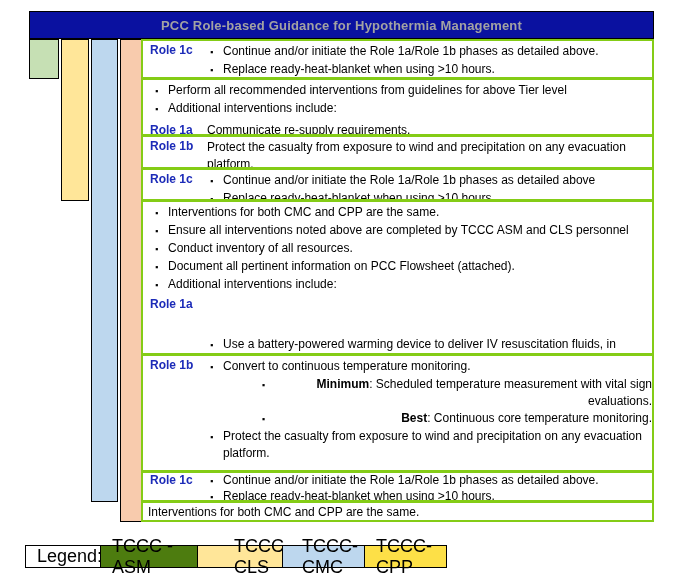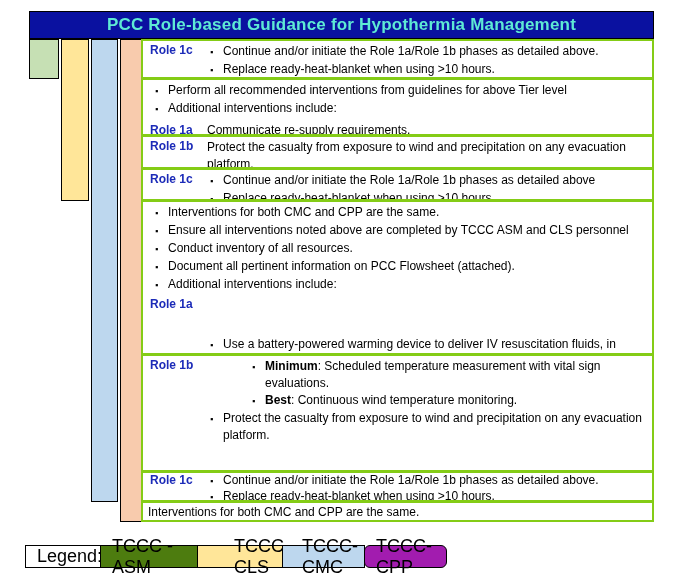--- a/index.html
+++ b/index.html
@@ -3,58 +3,58 @@
 <meta charset="utf-8">
 <style>
   html,body{margin:0;padding:0;background:#ffffff;}
   .page{position:relative;width:694px;height:583px;background:#ffffff;
         font-family:"Liberation Sans",sans-serif;font-size:12px;color:#000;overflow:hidden;}
 
   
   .hdr{position:absolute;left:29px;top:11px;width:625px;height:28px;
        background:#0A11A0;border:1px solid #000;box-sizing:border-box;
        display:flex;align-items:center;justify-content:center;}
-  .hdr span{color:#5eead4;font-weight:bold;font-size:17px;letter-spacing:0.2px;}
+  .hdr span{color:#a3a3a3;font-weight:bold;font-size:13px;letter-spacing:0.2px;}
 
   
   .bar{position:absolute;top:39px;border:1px solid #000;box-sizing:border-box;}
   .bar.green {left:29px;width:30px;height:40px;background:#C6E0B4;}
   .bar.yellow{left:61px;width:28px;height:162px;background:#FFE699;}
   .bar.blue  {left:91px;width:27px;height:463px;background:#BDD7EE;}
   .bar.orange{left:120px;width:22px;height:483px;background:#F8CBAD;}
 
   
   .row{position:absolute;left:141px;width:513px;border:2px solid #84cc16;
        box-sizing:border-box;background:#fff;overflow:hidden;}
   .flexrow{display:flex;}
   .role{color:#1C2BB8;font-weight:bold;}
   .role-col{flex:0 0 64px;box-sizing:border-box;padding:2px 0 0 7px;}
   .content{flex:1;padding-top:2px;line-height:17px;}
   .fullcontent{padding:2px 0 0 0;line-height:17px;}
   .li{display:flex;line-height:17px;}
   .li .blt{flex:0 0 16px;box-sizing:border-box;padding-left:3px;}
   .li .blt::before{content:"▪";font-size:9px;}
   .li.l0{padding-left:9px;}
-  .li.sub{padding-left:42px;}
+  .li.sub{padding-left:42px;text-align:right;}
   .t{flex:1;}
   .role-line{display:flex;margin-top:4px;padding-left:7px;}
   .role-line .rl{flex:0 0 57px;}
   .role-block{display:flex;margin-top:2px;}
   .plain{padding:1px 0 0 5px;line-height:17px;}
 
   
   .legend{position:absolute;left:25px;top:545px;height:23px;display:flex;}
   .lcell{border:1px solid #000;box-sizing:border-box;margin-left:-1px;
          display:flex;align-items:center;padding-left:11px;font-size:18px;}
   .lcell:first-child{margin-left:0;}
   .lcell.white{width:76px;background:#fff;}
   .lcell.g{width:98px;background:#4d7c0f;}
   .lcell.y{width:86px;background:#FFE699;padding-left:36px;}
   .lcell.b{width:83px;background:#BDD7EE;padding-left:19px;}
-  .lcell.o{width:83px;background:#a21caf;border-radius:6px;}
+  .lcell.o{width:83px;background:#fde047;}
 </style>
 </head>
 <body>
 
 <div class="page">
 
   <div class="hdr">
     <span>PCC Role-based Guidance for Hypothermia Management</span>
   </div>
 
@@ -147,27 +147,31 @@
               <span class="t">Communicate re-supply requirements.</span>
             </div>
         </div>
       </div>
     </div>
   </div>
 
   <div class="row flexrow" style="top:354px;height:118px;">
     <div class="role-col"><span class="role">Role 1b</span></div>
     <div class="content">
+      <div class="li">
+          <span class="blt"></span>
+          <span class="t">Convert to continuous temperature monitoring.</span>
+        </div>
       <div class="li sub">
           <span class="blt"></span>
           <span class="t"><b>Minimum</b><span>: Scheduled temperature measurement with vital sign evaluations.</span></span>
         </div>
       <div class="li sub">
           <span class="blt"></span>
-          <span class="t"><b>Best</b><span>: Continuous wind temperature monitoring.</span></span>
+          <span class="t"><b>Best</b><span>: Continuous core temperature monitoring.</span></span>
         </div>
       <div class="li">
           <span class="blt"></span>
           <span class="t">Protect the casualty from exposure to wind and precipitation on any evacuation platform.</span>
         </div>
     </div>
   </div>
 
   <div class="row flexrow" style="top:471px;height:31px;">
     <div class="role-col" style="padding-top:0;"><span class="role">Role 1c</span></div>

